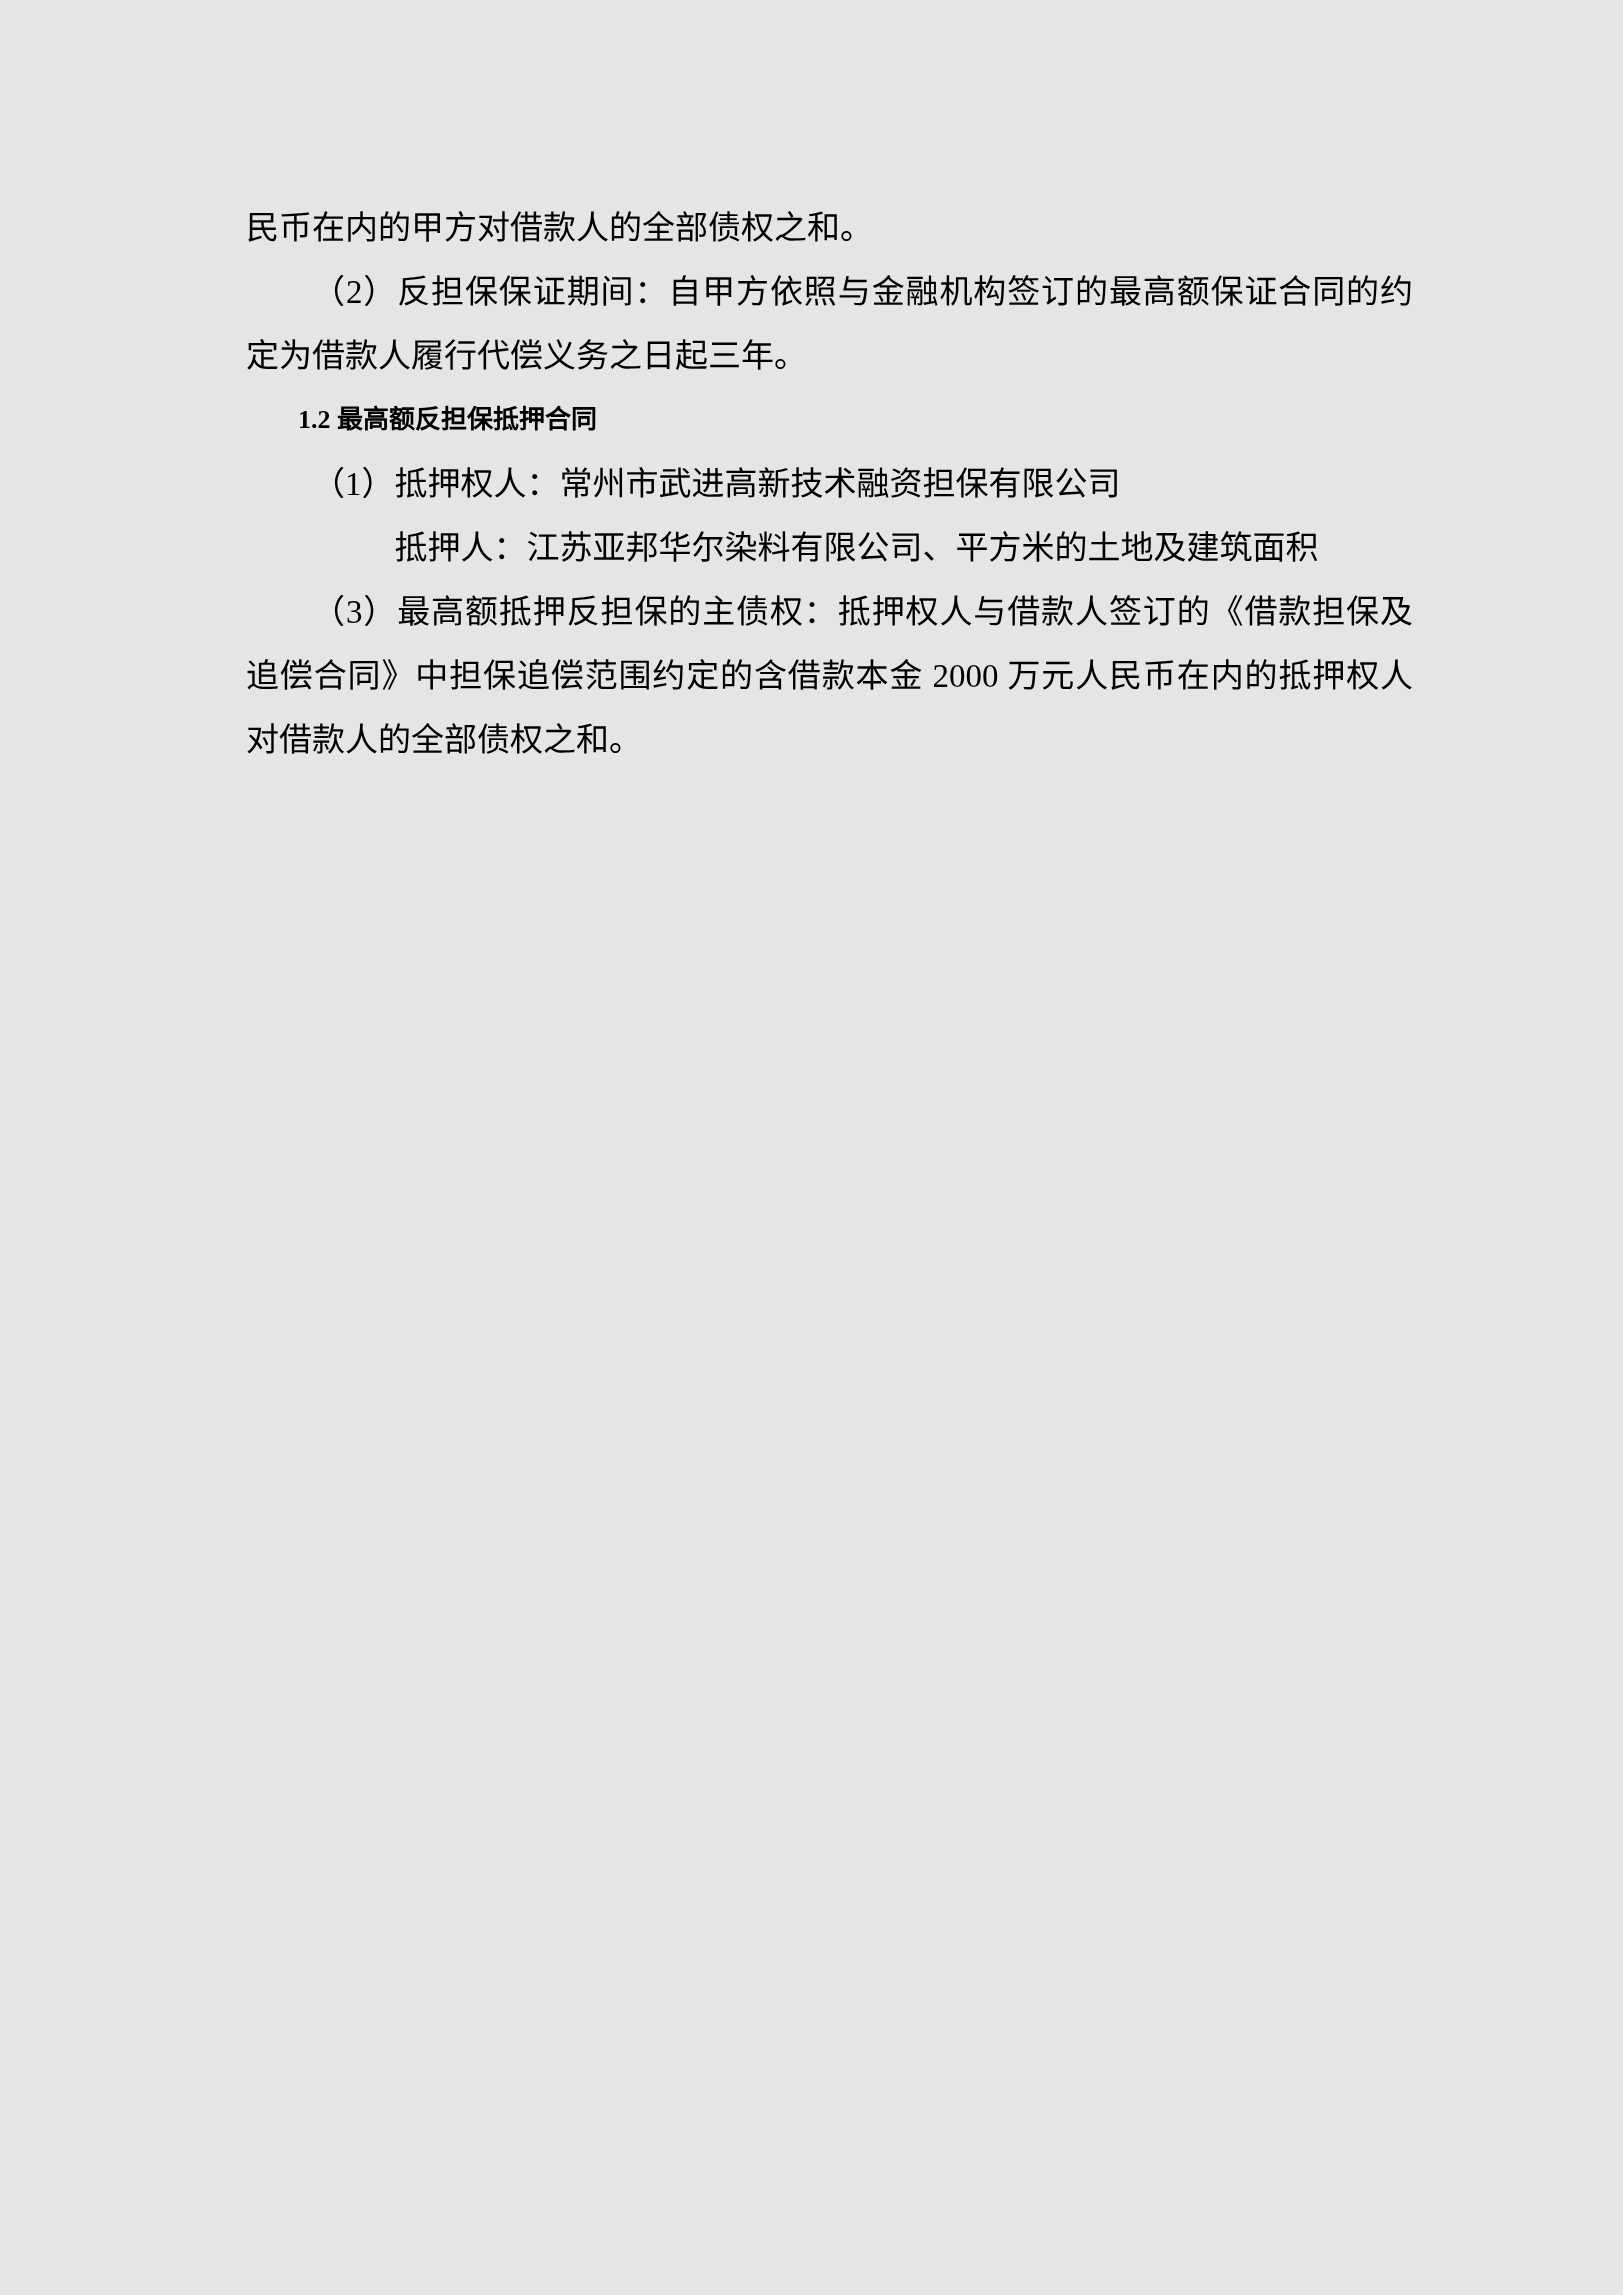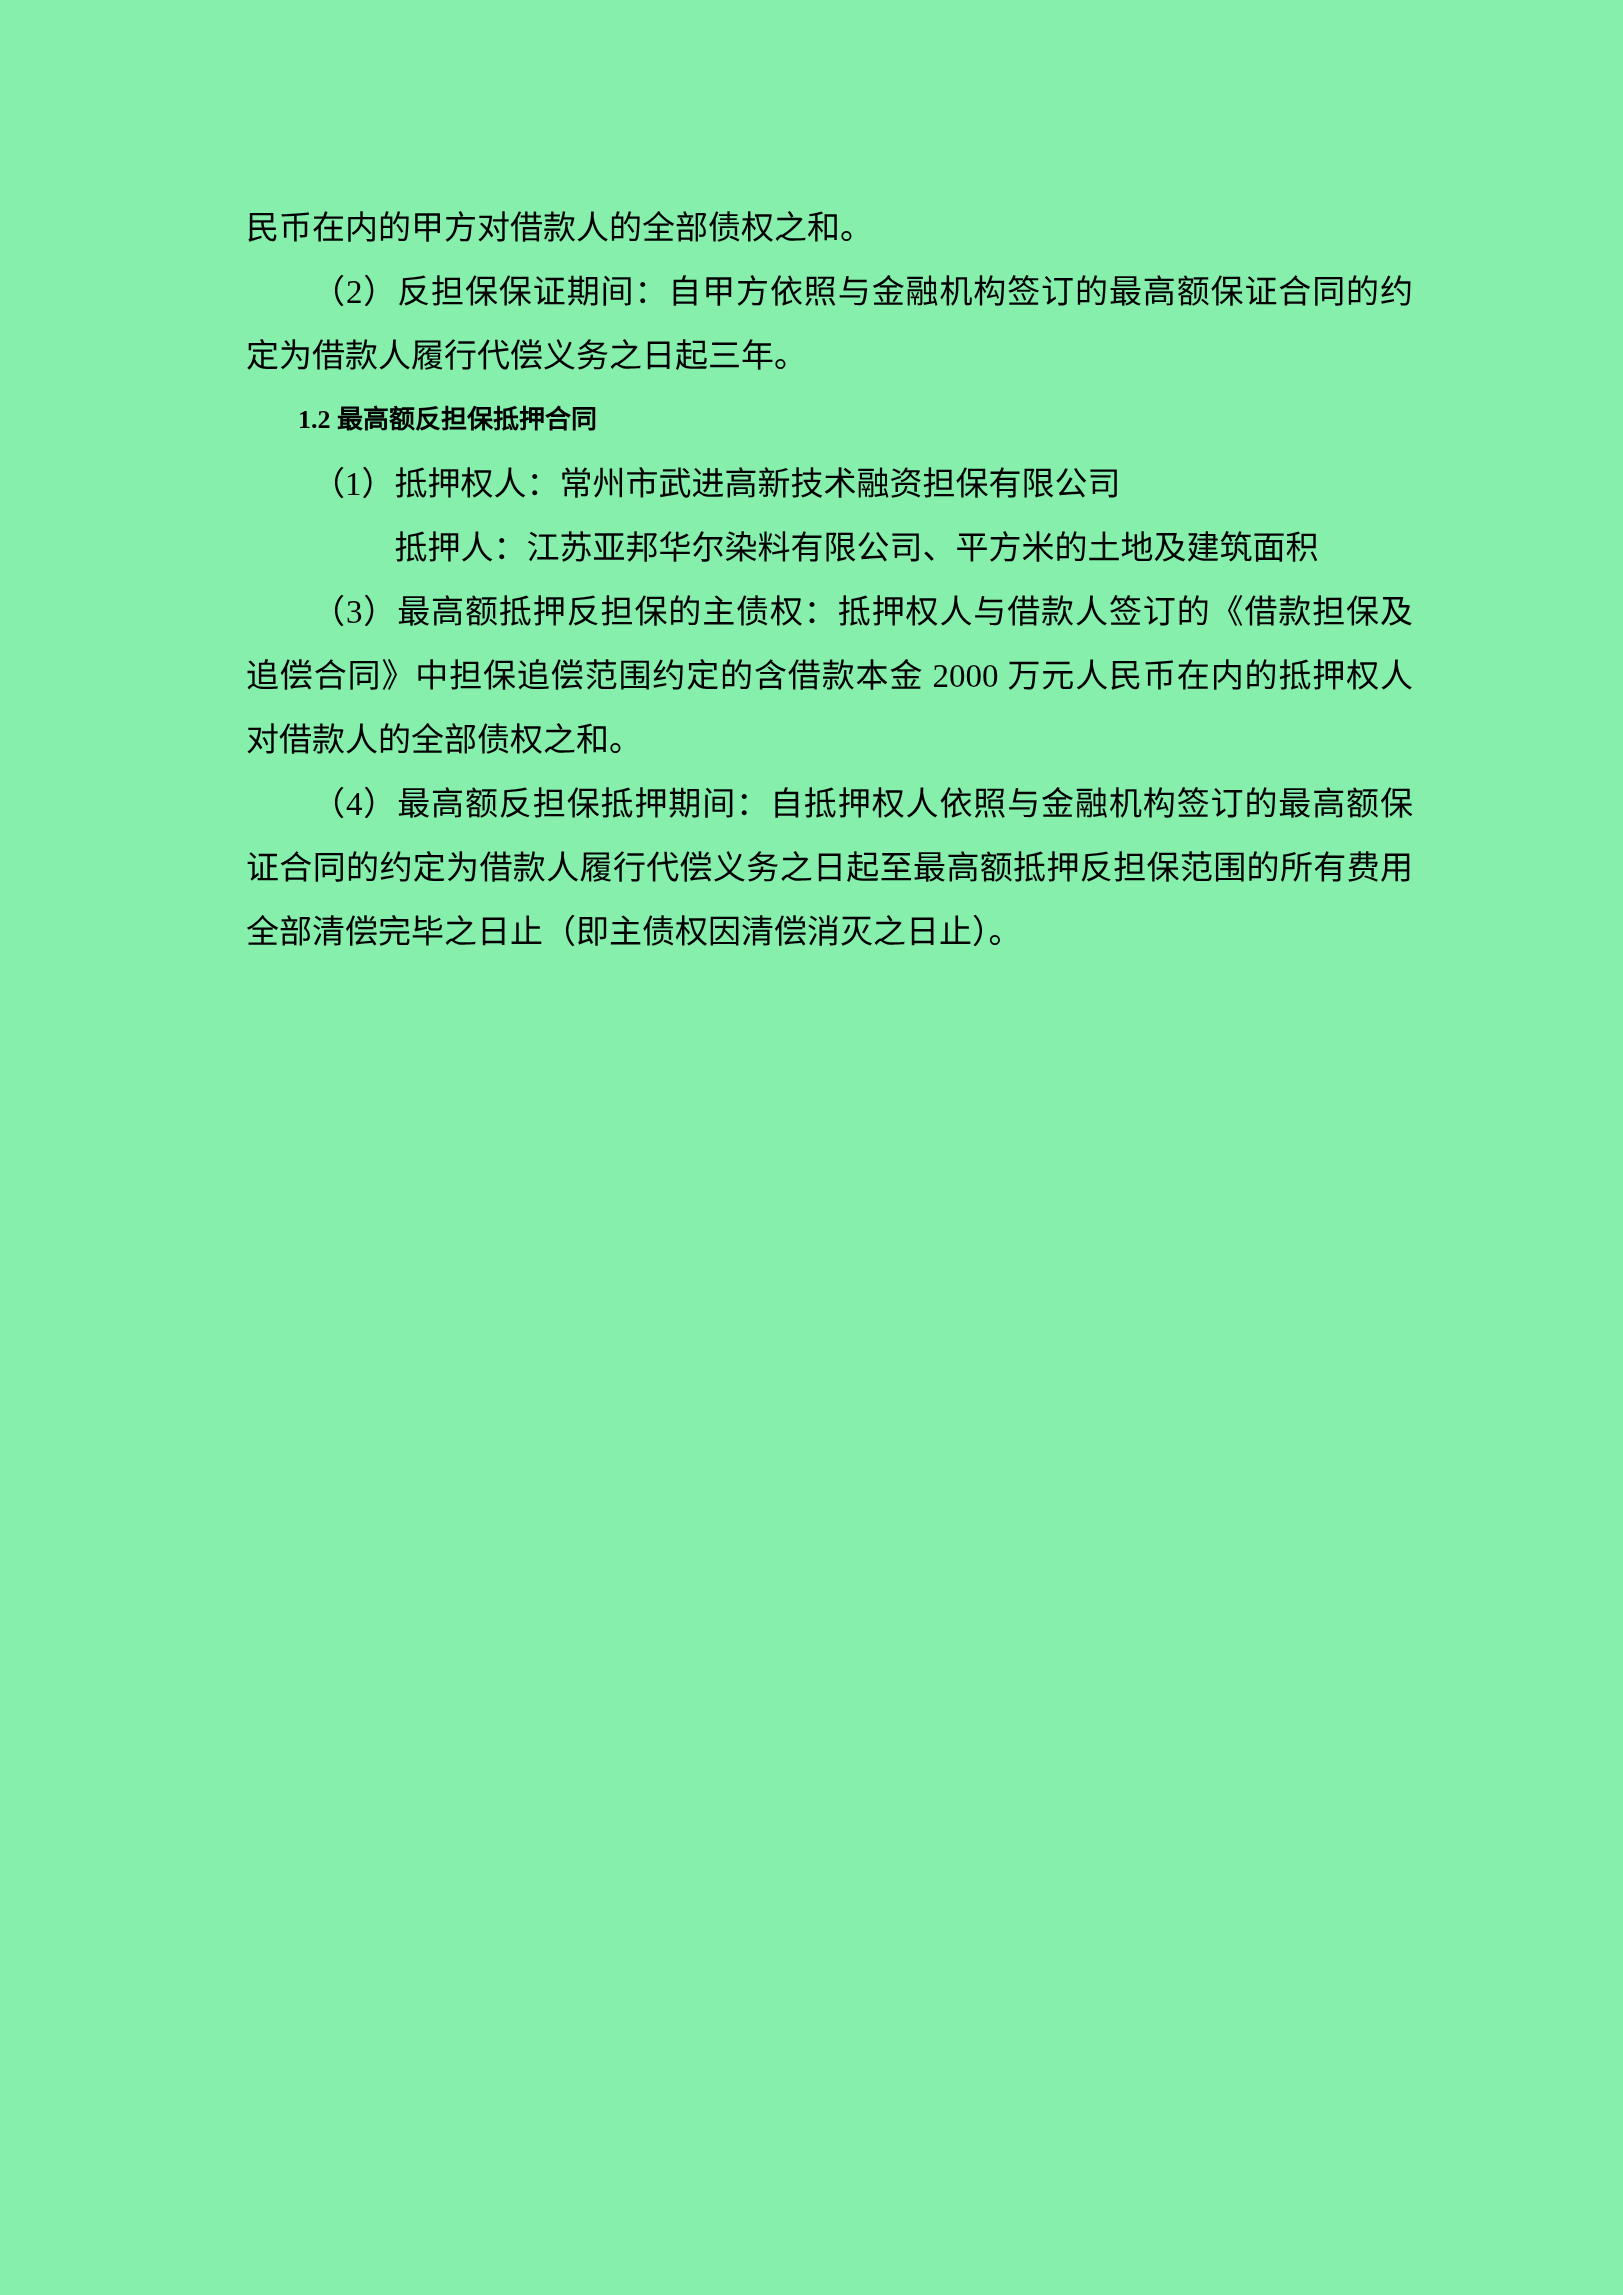--- a/index.html
+++ b/index.html
@@ -10,21 +10,21 @@
     width: 1623px;
     height: 2295px;
     background: #ffffff;
     position: relative;
   }
   .page {
     position: absolute;
     left: 0; top: 0;
     width: 1623px;
     height: 2295px;
-    background: #86efac;
+    background: #e5e5e5;
     overflow: hidden;
   }
   .doc {
     position: absolute;
     left: 246px;
     top: 196px;
     width: 1167px;
     color: #000000;
     font-family: "Liberation Serif", "DejaVu Serif", serif;
     font-size: 33px;
@@ -58,16 +58,15 @@
 <body>
 
 <div class="page">
   <main class="doc">
     <p class="para flush">民币在内的甲方对借款人的全部债权之和。</p>
     <p class="para">（2）反担保保证期间：自甲方依照与金融机构签订的最高额保证合同的约定为借款人履行代偿义务之日起三年。</p>
     <h2 class="heading">1.2 最高额反担保抵押合同</h2>
     <p class="para">（1）抵押权人：常州市武进高新技术融资担保有限公司</p>
     <p class="para hang">抵押人：江苏亚邦华尔染料有限公司、平方米的土地及建筑面积</p>
     <p class="para">（3）最高额抵押反担保的主债权：抵押权人与借款人签订的《借款担保及追偿合同》中担保追偿范围约定的含借款本金 2000 万元人民币在内的抵押权人对借款人的全部债权之和。</p>
-    <p class="para">（4）最高额反担保抵押期间：自抵押权人依照与金融机构签订的最高额保证合同的约定为借款人履行代偿义务之日起至最高额抵押反担保范围的所有费用全部清偿完毕之日止（即主债权因清偿消灭之日止）。</p>
   </main>
 </div>
 
 
 </body></html>

